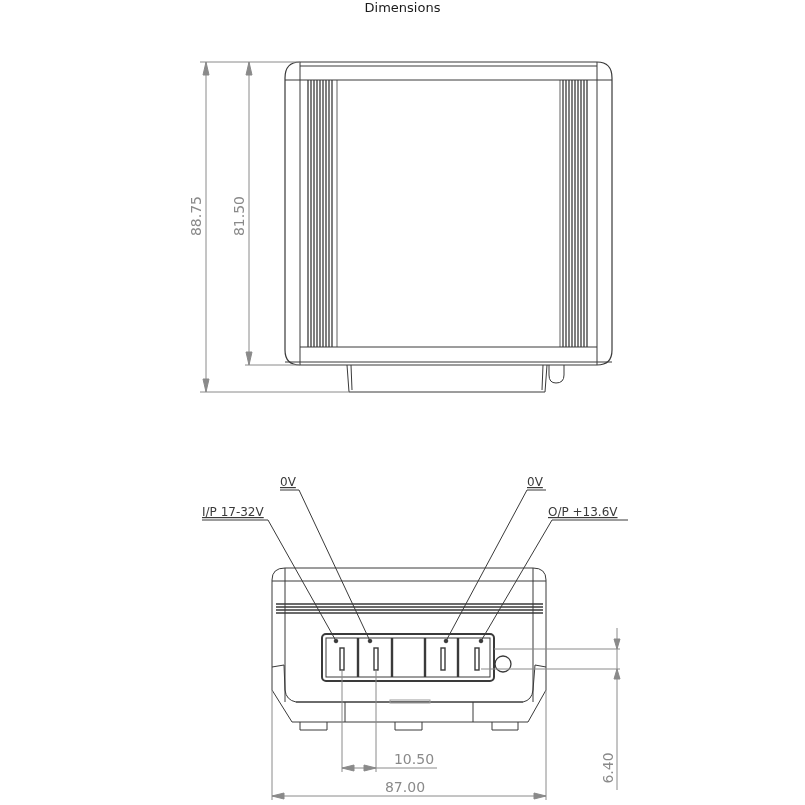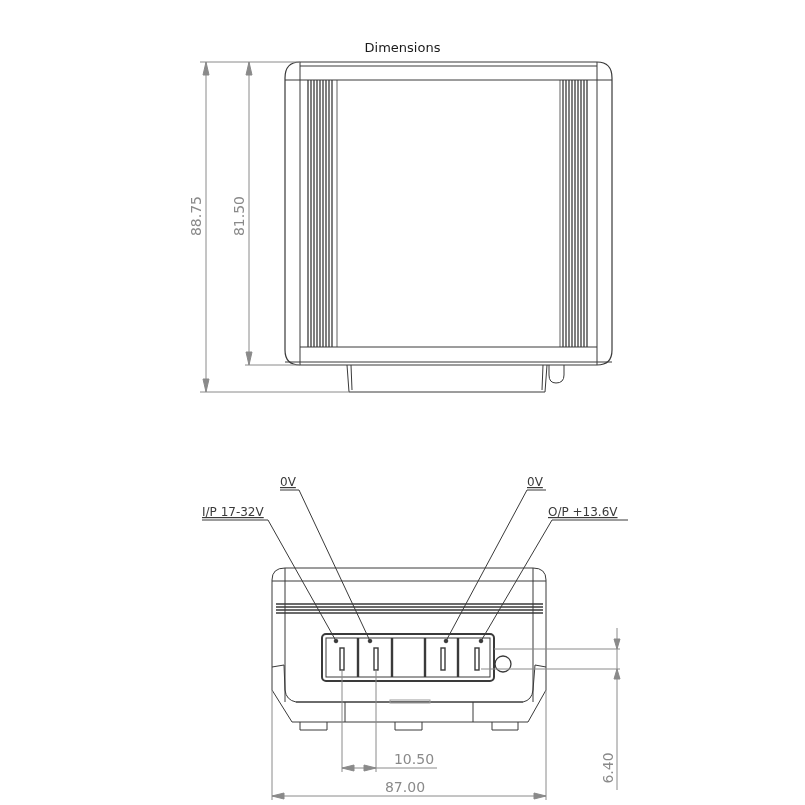--- a/index.html
+++ b/index.html
@@ -17,21 +17,20 @@
     .page-title {
       position: absolute;
       top: 0;
       left: 0;
       width: 805px;
       text-align: center;
       font-size: 13px;
       line-height: 16px;
       color: #1a1a1a;
       font-family: "DejaVu Sans", sans-serif;
-      margin-top: 40px;
     }
     svg.drawing {
       position: absolute;
       top: 0;
       left: 0;
     }
     .dim-text {
       font-family: "DejaVu Sans", sans-serif;
       font-size: 14px;
       fill: #8a8a8a;

